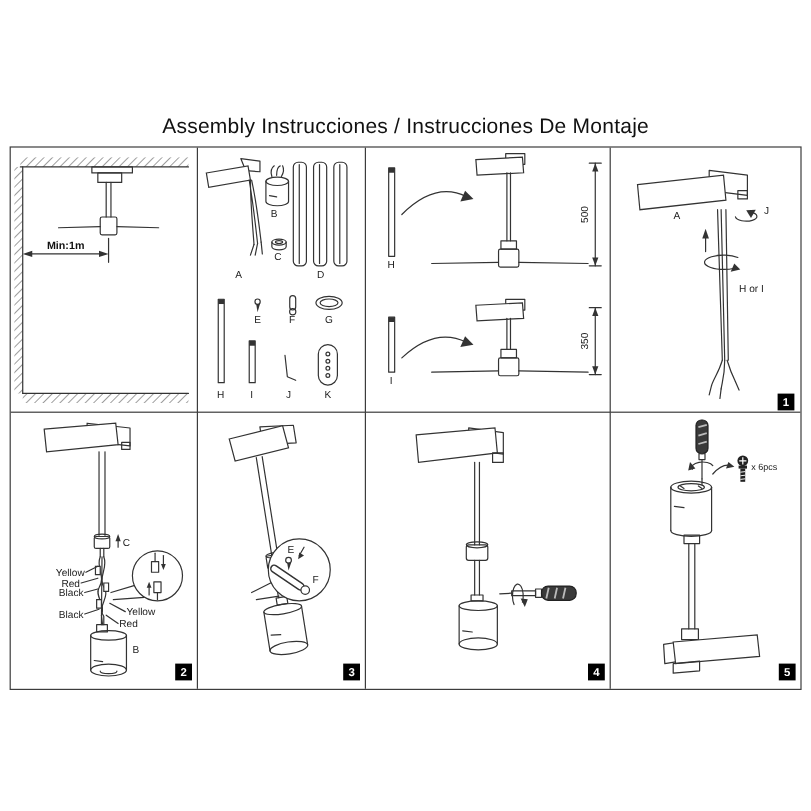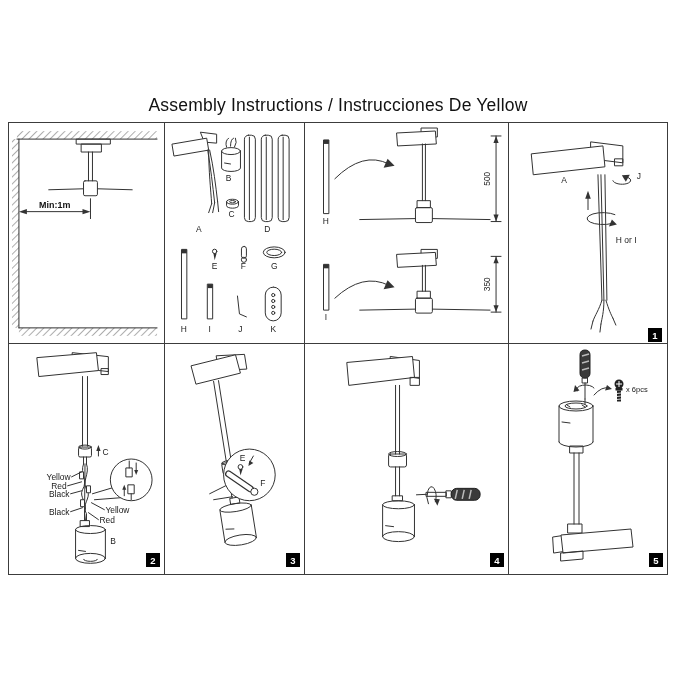--- a/index.html
+++ b/index.html
@@ -32,21 +32,21 @@
   .badge{
     position:absolute;width:14px;height:14px;background:#000;color:#fff;
     font-size:9.5px;font-weight:bold;display:flex;align-items:center;justify-content:center;
   }
   .badge.b1{right:5px;bottom:1px;}
   .badge.bx{right:4px;bottom:7px;}
 </style>
 </head>
 <body>
 
-<div class="title">Assembly Instructions / Instrucciones De Yellow</div>
+<div class="title">Assembly Instrucciones / Instrucciones De Montaje</div>
 
 <div class="sheet">
 
   <div class="cell br bb">
     <svg viewBox="0 0 156 221">
       <defs>
         <pattern id="hatchA" width="5" height="5" patternUnits="userSpaceOnUse" patternTransform="rotate(45)">
           <line x1="0" y1="0" x2="0" y2="5" stroke="#333" stroke-width="0.8"></line>
         </pattern>
       </defs>

